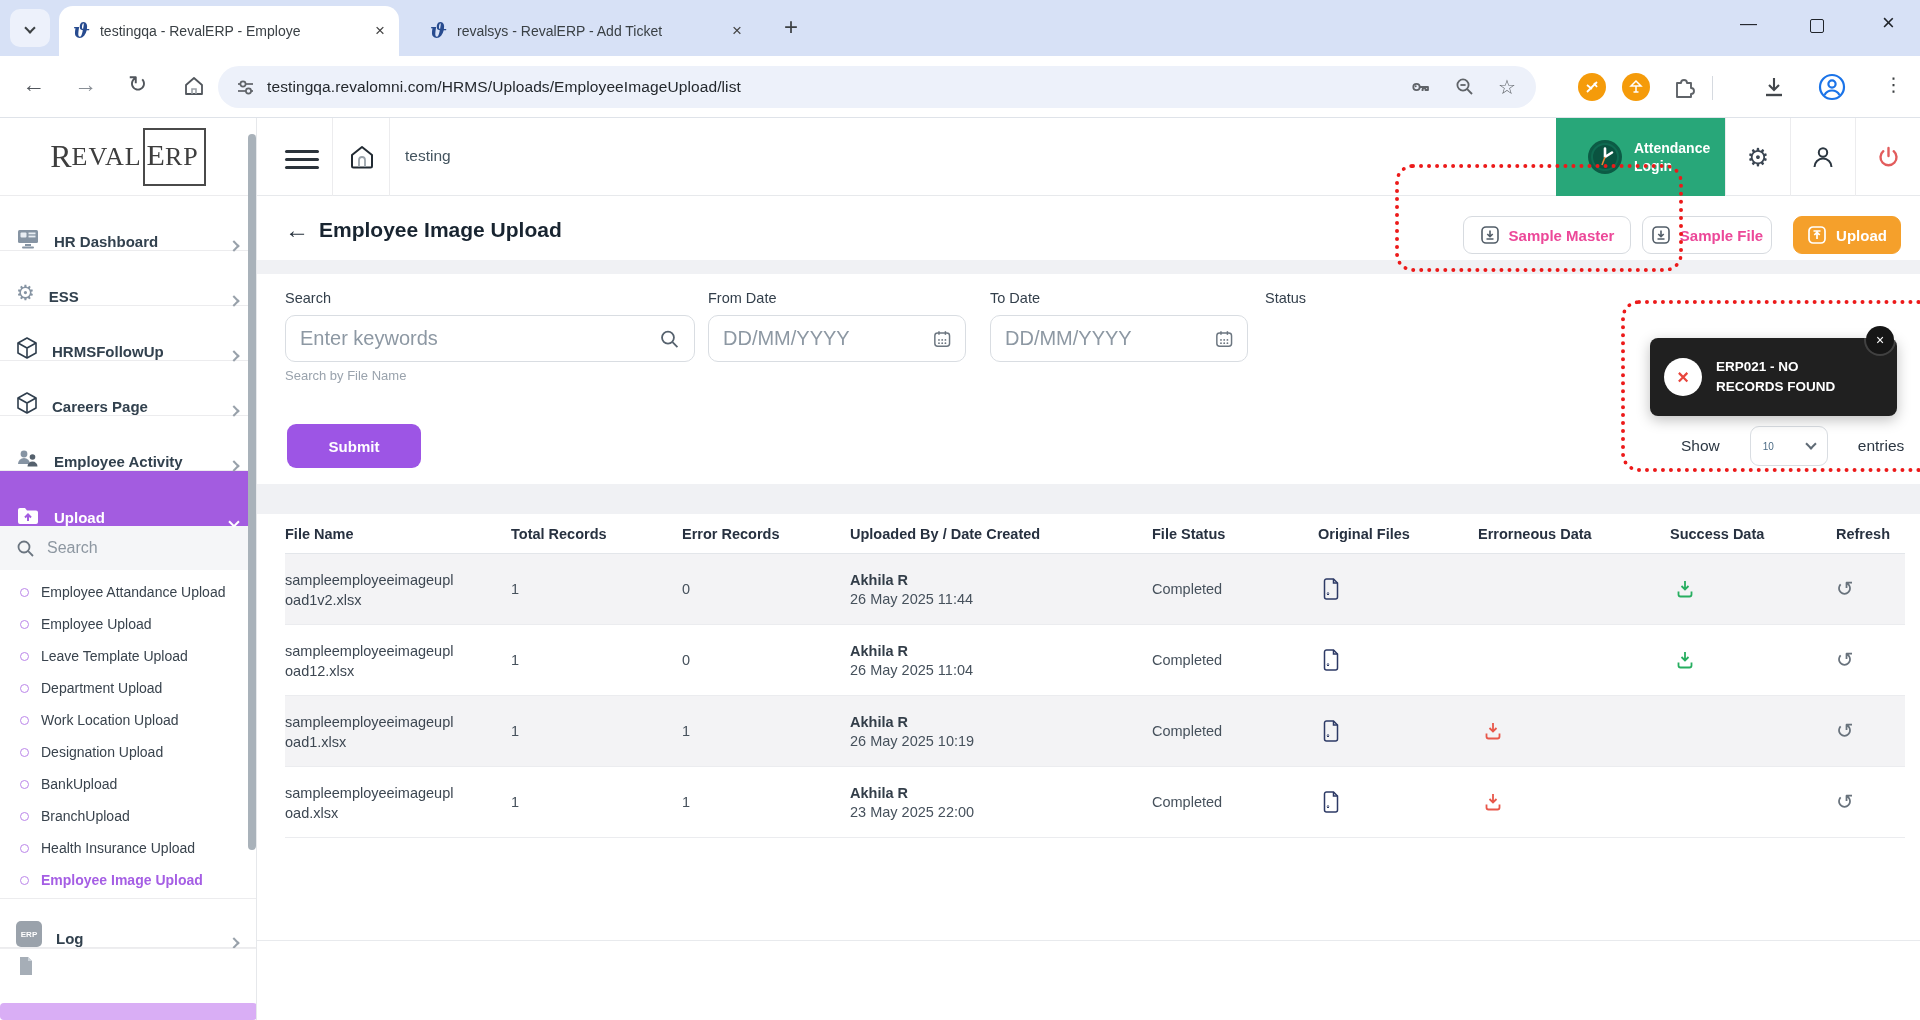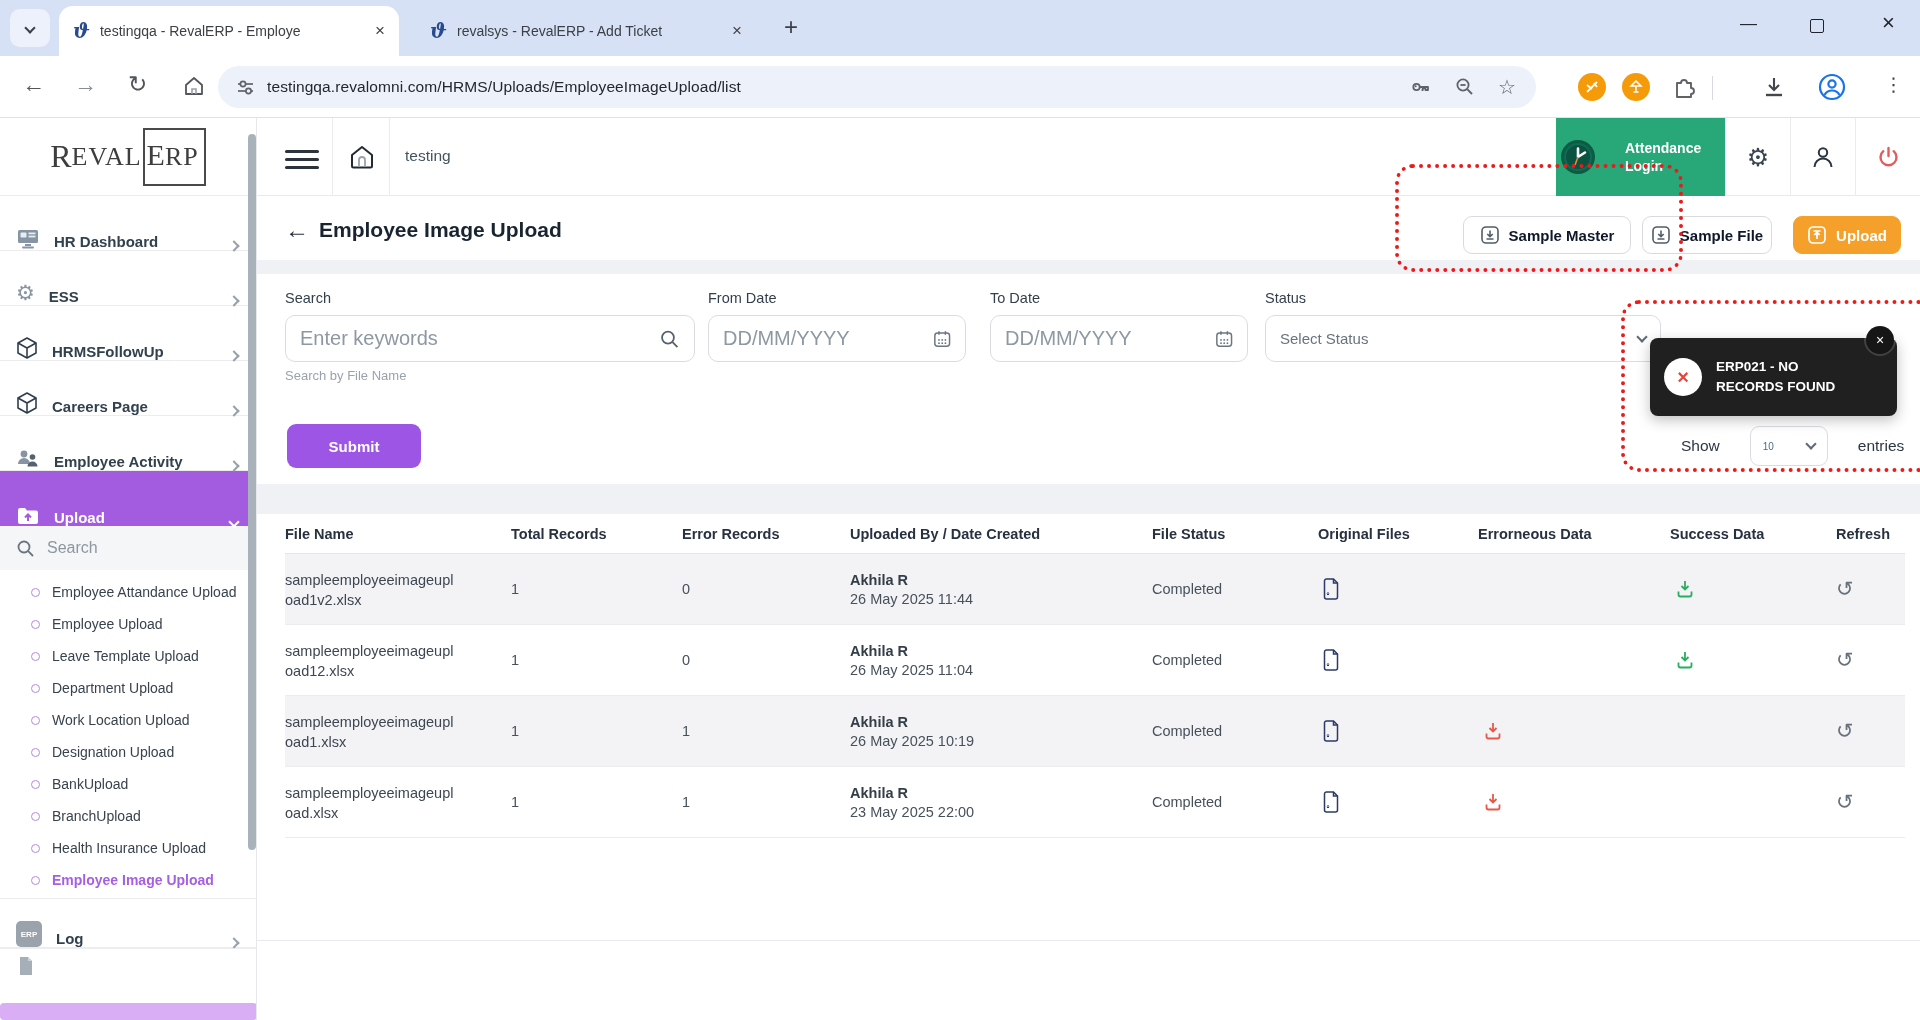--- a/index.html
+++ b/index.html
@@ -40,48 +40,48 @@
   .chev { display:inline-block; width:8px; height:8px; border-right:2px solid #98a1aa; border-bottom:2px solid #98a1aa; }
   .chev.r { transform:rotate(-45deg); }
   .chev.d { transform:rotate(45deg); }
   .nav-chev { margin-left:auto; }
   .upload-hd { background:#a35ce0; border-bottom:none; }
   .upload-hd .nav-label { color:#fff; }
   .upload-hd .chev { border-color:#fff; }
   .side-search { height:44px; background:#f5f6f8; display:flex; align-items:center; gap:12px; padding:0 16px; }
   .side-search input { border:none; outline:none; background:transparent; font-size:16px; color:#3a444e; width:170px; font-family:"Liberation Sans",sans-serif; }
   .side-search input::placeholder { color:#8d97a1; }
-  .sub-list { padding:6px 12px 2px; }
+  .sub-list { padding:6px 1px 2px; }
   .sub-item { height:32px; display:flex; align-items:center; gap:12px; padding:0 10px 0 19px; }
   .bullet { width:9px; height:9px; border:1.6px solid #bb86ea; border-radius:50%; flex:0 0 auto; }
   .sub-label { font-size:14px; color:#39434d; white-space:nowrap; }
   .sub-item.active .sub-label { color:#a55ee4; font-weight:700; }
   .log-row { border-top:1px solid #ececee; height:50px; }
   .erp-badge { width:26px; height:26px; border-radius:5px; background:#9aa2ab; color:#fff; font-size:8px; font-weight:bold; display:flex; align-items:center; justify-content:center; }
   .partial-row { height:34px; border-top:1px solid #ececee; display:flex; align-items:center; padding:0 16px; opacity:.85; }
   .h-scroll { position:absolute; left:0; bottom:0; width:257px; height:17px; background:#d9aef5; border-radius:4px; }
   .v-scroll { position:absolute; right:0; top:16px; width:8px; height:716px; background:#a9b2ba; border-radius:4px; }
 
   
   .main { position:absolute; left:257px; top:118px; width:1663px; height:902px; background:#fff; }
   .appbar { position:absolute; left:0; top:0; width:1663px; height:78px; background:#fff; border-bottom:1px solid #e7e9ec; }
   .burger { position:absolute; left:28px; top:27px; width:34px; }
   .burger div { height:3px; background:#2b333b; margin:5px 0; border-radius:2px; }
   .ab-div { position:absolute; top:0; width:1px; height:78px; background:#ececee; }
   .crumb { position:absolute; left:148px; top:29px; font-size:15.5px; color:#44545f; }
-  .att-btn { position:absolute; left:1299px; top:0; width:169px; height:78px; background:#28a779; display:flex; align-items:center; gap:27px; padding-left:2px; }
+  .att-btn { position:absolute; left:1299px; top:0; width:169px; height:78px; background:#28a779; display:flex; align-items:center; gap:9px; padding-left:29px; }
   .att-txt { color:#fff; font-size:14px; font-weight:700; line-height:18px; }
   .icon-cell { position:absolute; top:0; width:65px; height:78px; border-left:1px solid #ececee; display:flex; align-items:center; justify-content:center; }
   .gear { font-size:25px; color:#3a4552; }
 
   
   .content { position:absolute; left:0; top:78px; width:1663px; height:824px; background:#fff; }
   .back-arrow { position:absolute; left:28px; top:20px; font-size:24px; color:#1f2a36; }
   .page-title { position:absolute; left:62px; top:22px; font-size:21px; font-weight:700; color:#182430; }
-  .act-btn { position:absolute; top:20px; height:38px; border:1px solid #d7dbe0; border-radius:9px; background:#fff; display:flex; align-items:center; justify-content:center; gap:9px; font-size:15px; font-weight:700; color:#0f172a; }
+  .act-btn { position:absolute; top:20px; height:38px; border:1px solid #d7dbe0; border-radius:9px; background:#fff; display:flex; align-items:center; justify-content:center; gap:9px; font-size:15px; font-weight:700; color:#ec4899; }
   .act-btn.orange { background:#f5a02b; border-color:#f5a02b; color:#fff; }
   .band { position:absolute; left:0; width:1663px; background:#f0f1f4; }
 
   .f-label { position:absolute; top:94px; font-size:14.5px; color:#333f4b; }
   .f-field { position:absolute; top:119px; height:47px; border:1px solid #d9dde2; border-radius:10px; background:#fff; display:flex; align-items:center; padding:0 14px; }
   .f-field input { border:none; outline:none; font-size:20px; color:#0c4a6e; width:100%; font-family:"Liberation Sans",sans-serif; background:transparent; }
   .f-field input::placeholder { color:#8d98a3; }
   .f-helper { position:absolute; left:28px; top:172px; font-size:13px; color:#9aa3ad; }
   .sel-text { font-size:15px; color:#68737e; }
   .submit-btn { position:absolute; left:30px; top:228px; width:134px; height:44px; background:#9d55e5; border:none; border-radius:9px; color:#fff; font-size:15px; font-weight:700; }
@@ -435,24 +435,20 @@
             <circle cx="6.5" cy="11" r="1" fill="#6c7680"></circle>
             <circle cx="10" cy="11" r="1" fill="#6c7680"></circle>
             <circle cx="13.5" cy="11" r="1" fill="#6c7680"></circle>
             <circle cx="6.5" cy="14.5" r="1" fill="#6c7680"></circle>
             <circle cx="10" cy="14.5" r="1" fill="#6c7680"></circle>
             <circle cx="13.5" cy="14.5" r="1" fill="#6c7680"></circle>
           </svg>
       </div>
 
       <span class="f-label" style="left:1008px;">Status</span>
-      <div class="f-field" style="left:1008px; width:396px; justify-content:space-between;">
-        <span class="sel-text">Select Status</span>
-        <span class="chev d" style="border-color:#5f6a75; margin-top:-4px;"></span>
-      </div>
 
       <button class="submit-btn">Submit</button>
 
       <div class="show-row">
         <span class="show-txt">Show</span>
         <div class="show-sel">
           <span class="show-val">10</span>
           <span class="chev d" style="border-color:#5f6a75; margin-top:-4px;"></span>
         </div>
         <span class="show-txt">entries</span>

